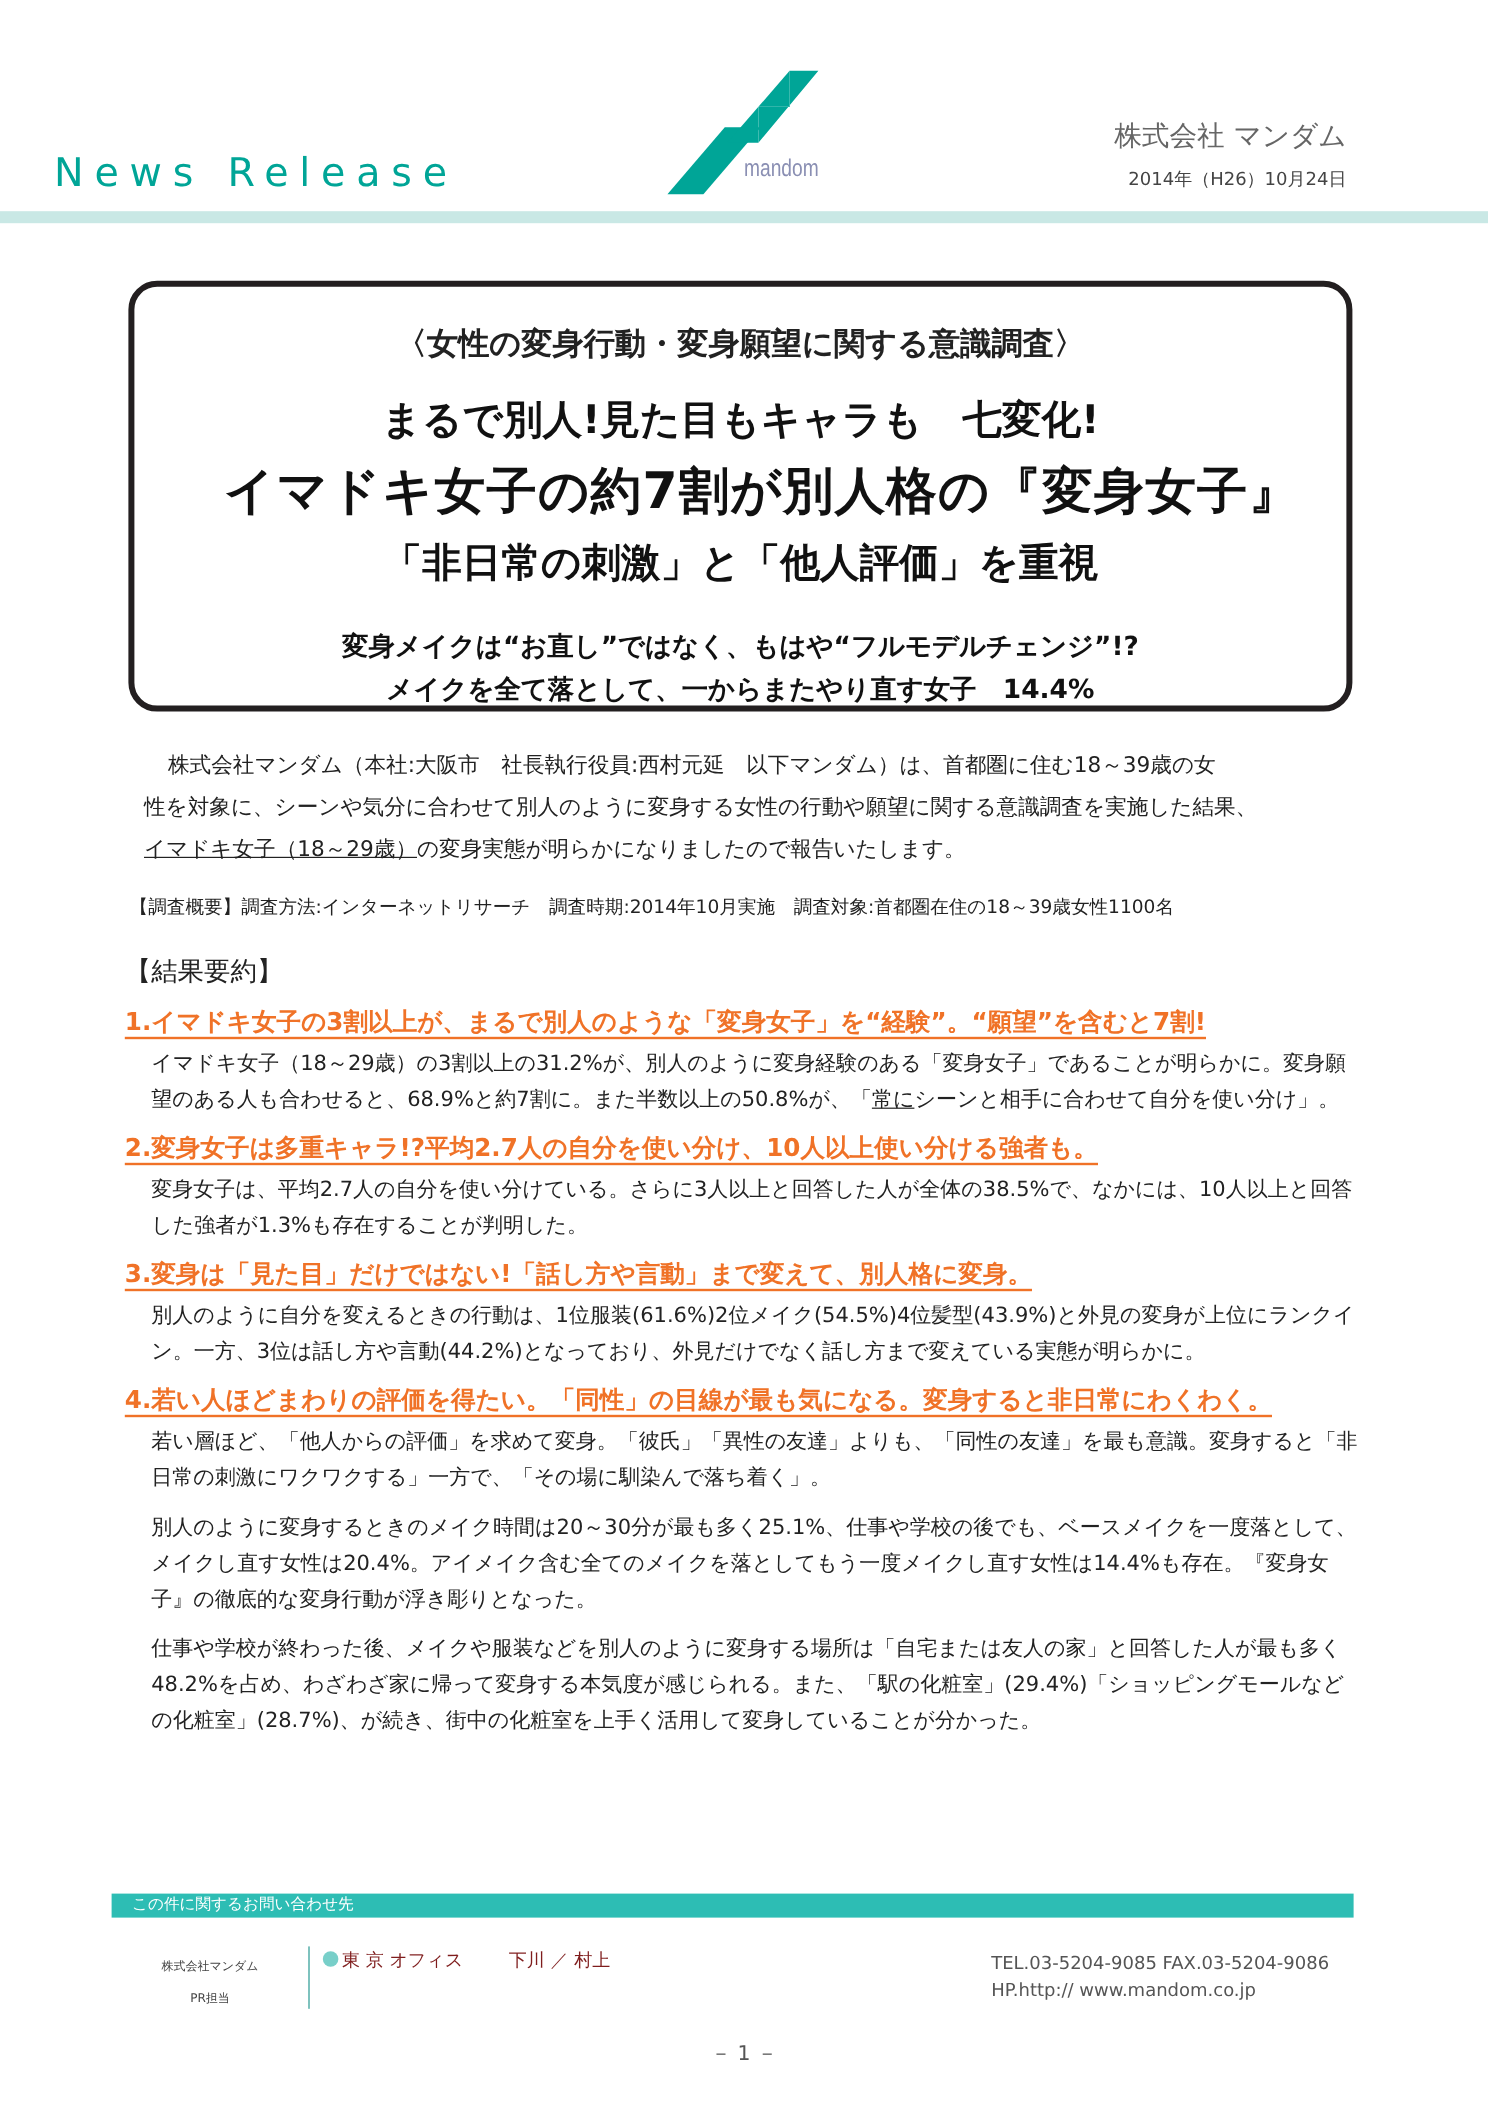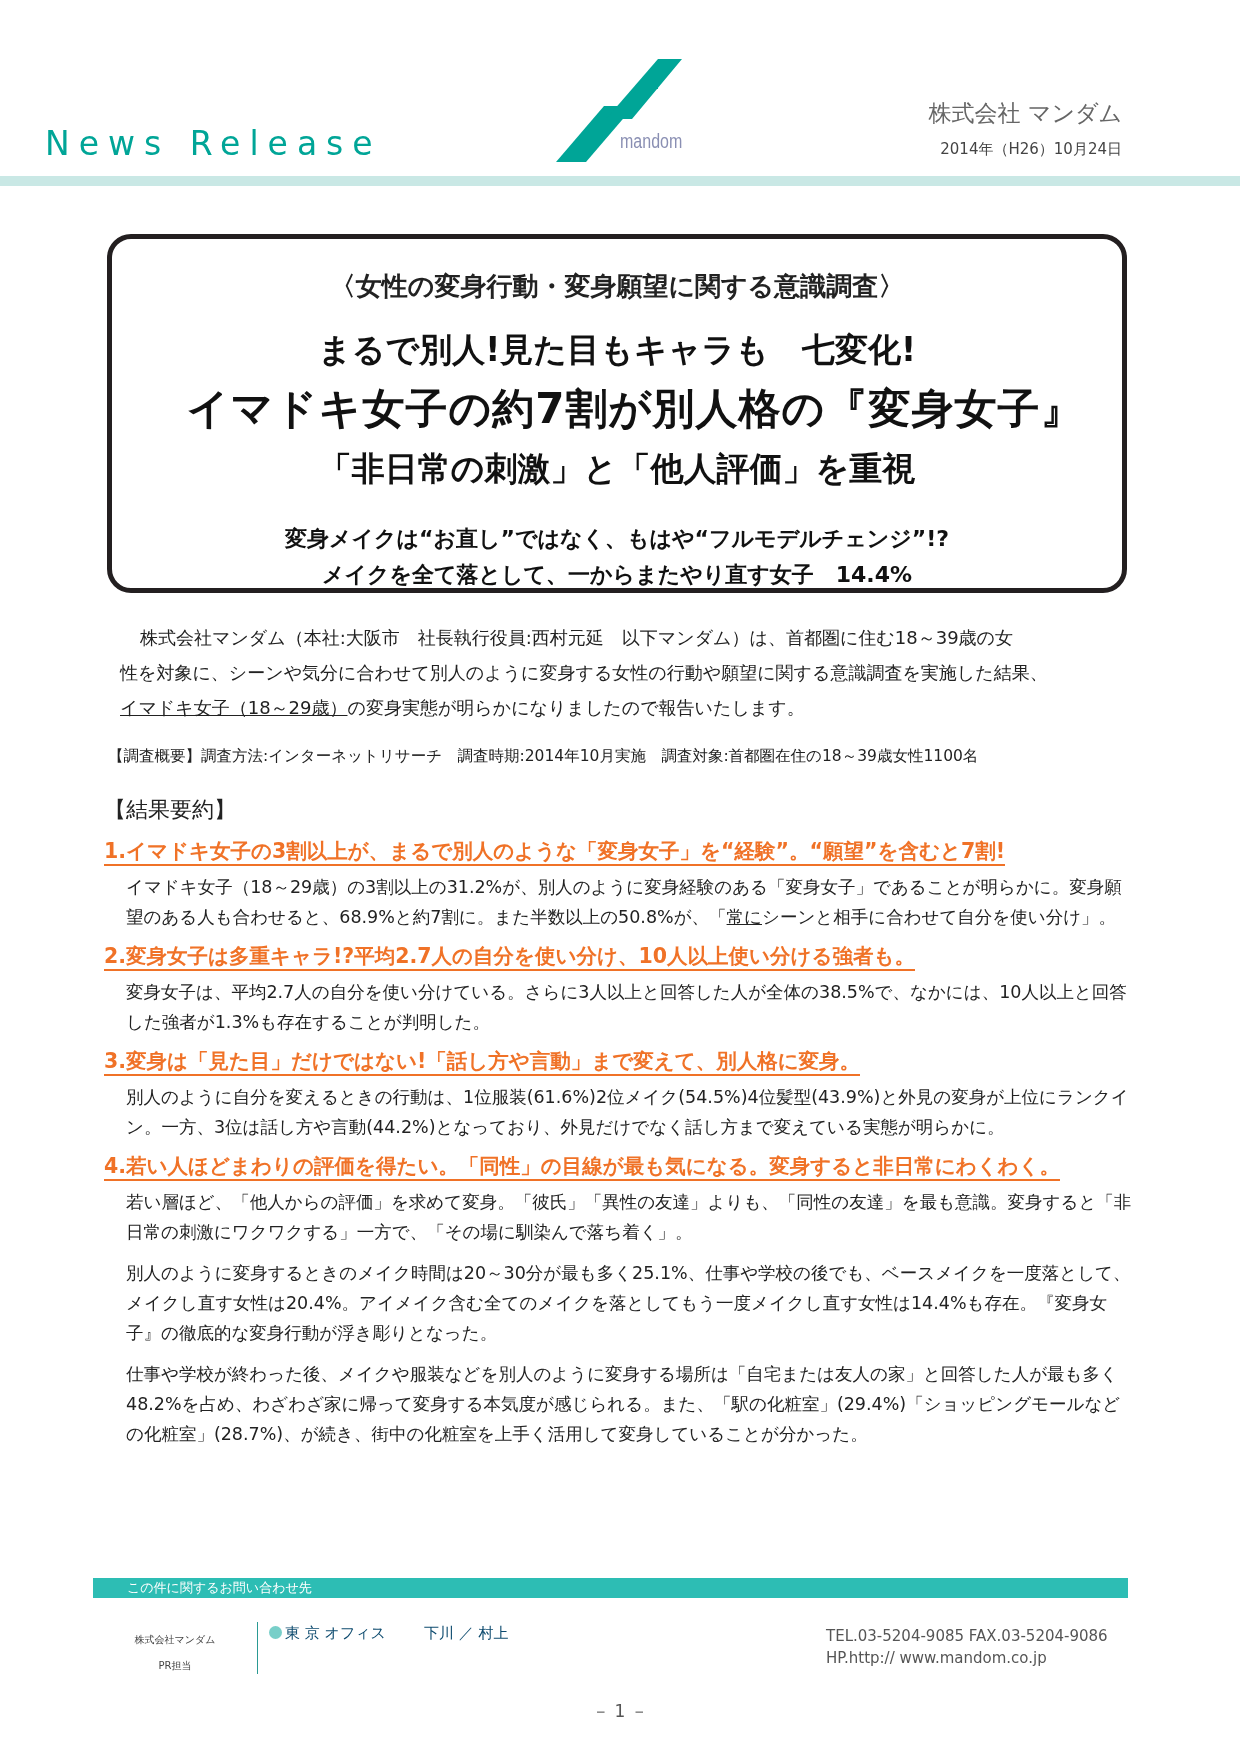--- a/index.html
+++ b/index.html
@@ -32,24 +32,24 @@
 
   .summary-head { position: absolute; left: 104px; top: 795px; font-size: 22px; color: #222; }
   .sections { position: absolute; left: 104px; top: 838px; width: 1030px; }
   .sec { margin-bottom: 11px; }
   .sec-title { font-size: 20.5px; font-weight: bold; color: #f07227; display: inline-block;
                border-bottom: 2px solid #f07227; line-height: 26px; white-space: nowrap; }
   .sec-body { margin-top: 6px; padding-left: 22px; font-size: 17.5px; line-height: 30px; color: #222; }
   .sec-body .u { text-decoration: underline; }
 
   .contact-bar { position: absolute; left: 93px; top: 1578px; width: 1035px; height: 20px;
-                 background: #2dbdb4; color: #fff; font-size: 13px; line-height: 20px; padding-left: 34px; box-sizing: border-box; }
+                 background: #2dbdb4; color: #fff; font-size: 13px; line-height: 20px; padding-left: 17px; box-sizing: border-box; }
   .contact-company { position: absolute; left: 100px; top: 1627px; width: 150px; text-align: center; font-size: 10px; line-height: 26px; color: #444; }
   .contact-divider { position: absolute; left: 257px; top: 1622px; width: 1px; height: 52px; background: #2a9a93; }
-  .contact-office { position: absolute; left: 269px; top: 1624px; font-size: 15px; color: #0c4a6e; }
+  .contact-office { position: absolute; left: 269px; top: 1624px; font-size: 15px; color: #7f1d1d; }
   .contact-office .dot { display: inline-block; width: 13px; height: 13px; border-radius: 50%; background: #78cfc9; vertical-align: -1px; margin-right: 3px; }
   .contact-office .names { margin-left: 38px; }
   .contact-right { position: absolute; left: 826px; top: 1625px; font-size: 15px; line-height: 22px; color: #555; }
   .page-num { position: absolute; left: 0; width: 1240px; top: 1700px; text-align: center; font-size: 17px; color: #555; }
 </style>
 </head>
 <body>
 
 <div class="header-title">News Release</div>
 

